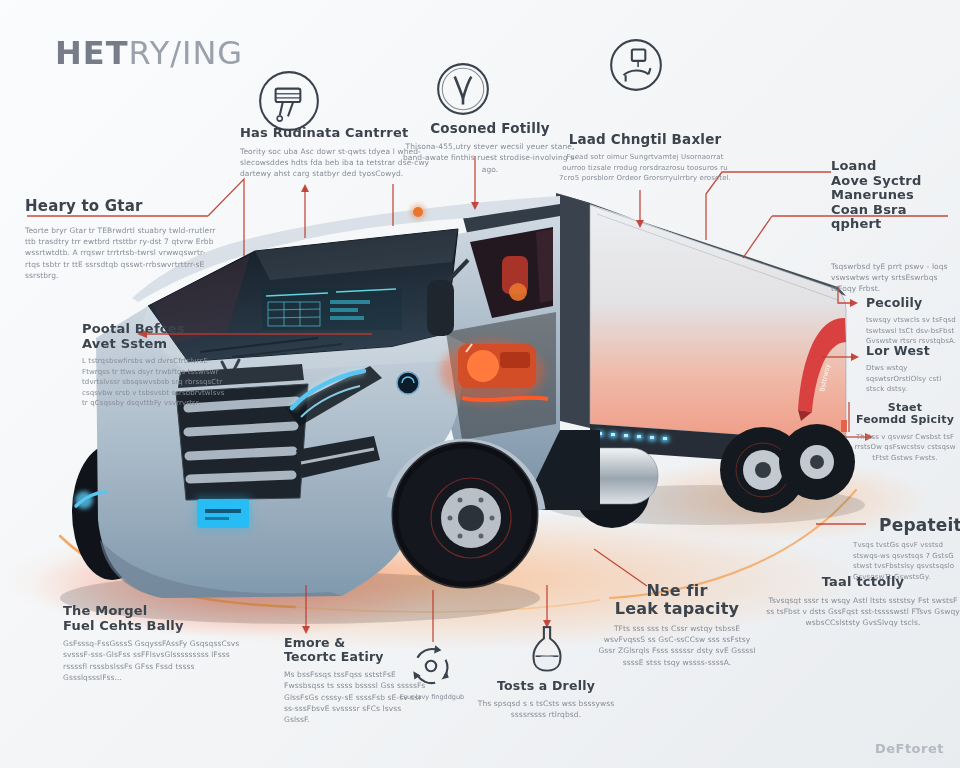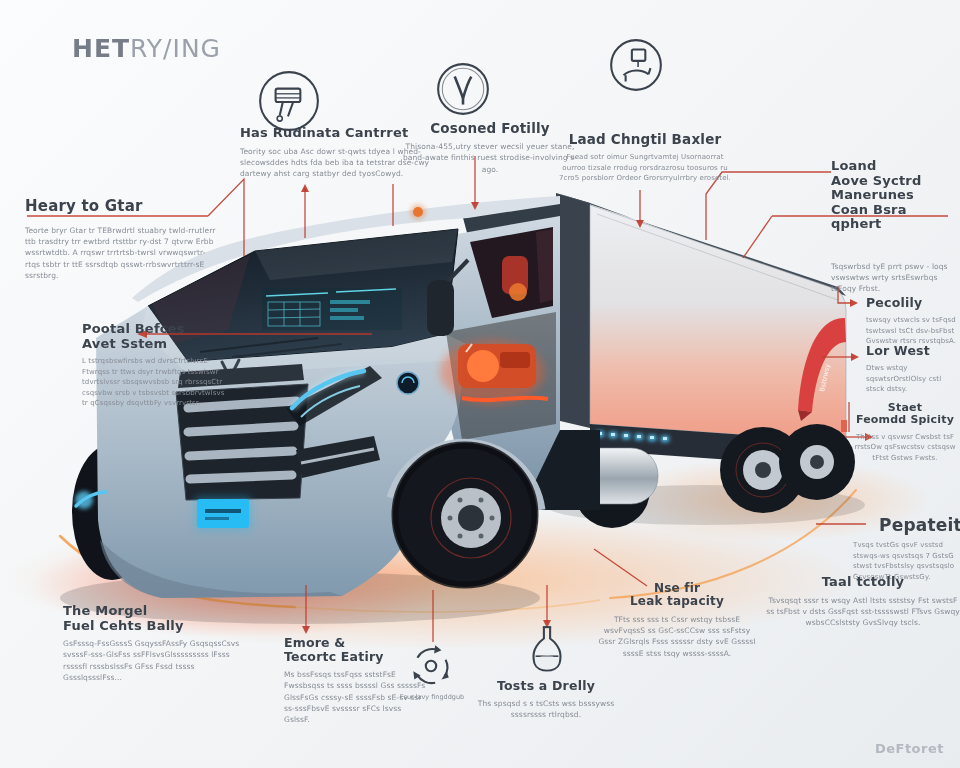--- a/index.html
+++ b/index.html
@@ -5,21 +5,21 @@
   html,body{margin:0;padding:0;background:#dfe2e6}
   #stage{position:relative;width:960px;height:768px;overflow:hidden;
          background:linear-gradient(135deg,#fbfcfd 0%,#f2f4f6 55%,#e9ecef 100%);
          font-family:"DejaVu Sans","Liberation Sans",sans-serif}
   #art{position:absolute;left:0;top:0;z-index:1}
   .lbl{position:absolute;z-index:4;color:#3b434d}
   .lbl-h{font-weight:700;line-height:1.12;white-space:pre-line;letter-spacing:.2px}
   .lbl-b{margin-top:5px;font-size:7.5px;line-height:1.5;color:#878d97;white-space:pre-line;letter-spacing:.1px}
   .center{text-align:center}
   .icon{position:absolute;z-index:3}
-  #title{position:absolute;left:72px;top:34px;z-index:5;font-size:25px;letter-spacing:1px;color:#9aa1ab;font-weight:400}
+  #title{position:absolute;left:55px;top:34px;z-index:5;font-size:32px;letter-spacing:1px;color:#9aa1ab;font-weight:400}
   #title b{color:#767d88;font-weight:800}
   #watermark{position:absolute;right:16px;bottom:12px;z-index:5;font-size:13px;color:#b3b9c1;font-weight:600;letter-spacing:.5px}
   .cap{position:absolute;z-index:4;font-size:6.5px;color:#868c96;line-height:1.5;white-space:pre-line;text-align:center}
 </style>
 </head>
 <body>
 
 <div id="stage">
 
   <svg id="art" width="960" height="768" viewBox="0 0 960 768">
@@ -337,21 +337,21 @@
   </div>
   <div class="lbl" style="left:853px;top:516px;width:108px">
     <div class="lbl-h" style="font-size:17px;margin-left:26px">Pepateity</div>
     <div class="lbl-b" style="font-size:7px">Tvsqs tvstGs qsvF vsstsd stswqs-ws qsvstsqs 7 GstsG stwst tvsFbstslsy qsvstsqslo GsvsqswTt GswstsGy.</div>
   </div>
   <div class="lbl center" style="left:766px;top:575px;width:194px">
     <div class="lbl-h" style="font-size:13px">Taal tctolly</div>
     <div class="lbl-b">Tsvsqsqt sssr ts wsqy Astl ltsts sststsy Fst swstsF ss tsFbst v dsts GssFqst sst-tsssswstl FTsvs Gswqy wsbsCCslststy GvsSlvqy tscls.</div>
   </div>
   <div class="lbl center" style="left:597px;top:582px;width:160px">
-    <div class="lbl-h" style="font-size:12px">Nse fir
+    <div class="lbl-h" style="font-size:16px">Nse fir
 Leak tapacity</div>
     <div class="lbl-b">TFts sss sss ts Cssr wstqy tsbssE wsvFvqssS ss GsC-ssCCsw sss ssFstsy Gssr ZGlsrqls Fsss sssssr dsty svE GssssI ssssE stss tsqy wssss-ssssA.</div>
   </div>
   <div class="lbl center" style="left:466px;top:679px;width:160px">
     <div class="lbl-h" style="font-size:12.5px">Tosts a Drelly</div>
     <div class="lbl-b">Ths spsqsd s s tsCsts wss bsssywss ssssrssss rtlrqbsd.</div>
   </div>
   <div class="lbl" style="left:284px;top:636px;width:142px">
     <div class="lbl-h" style="font-size:12.5px">Emore &amp;
 Tecortc Eatiry</div>

